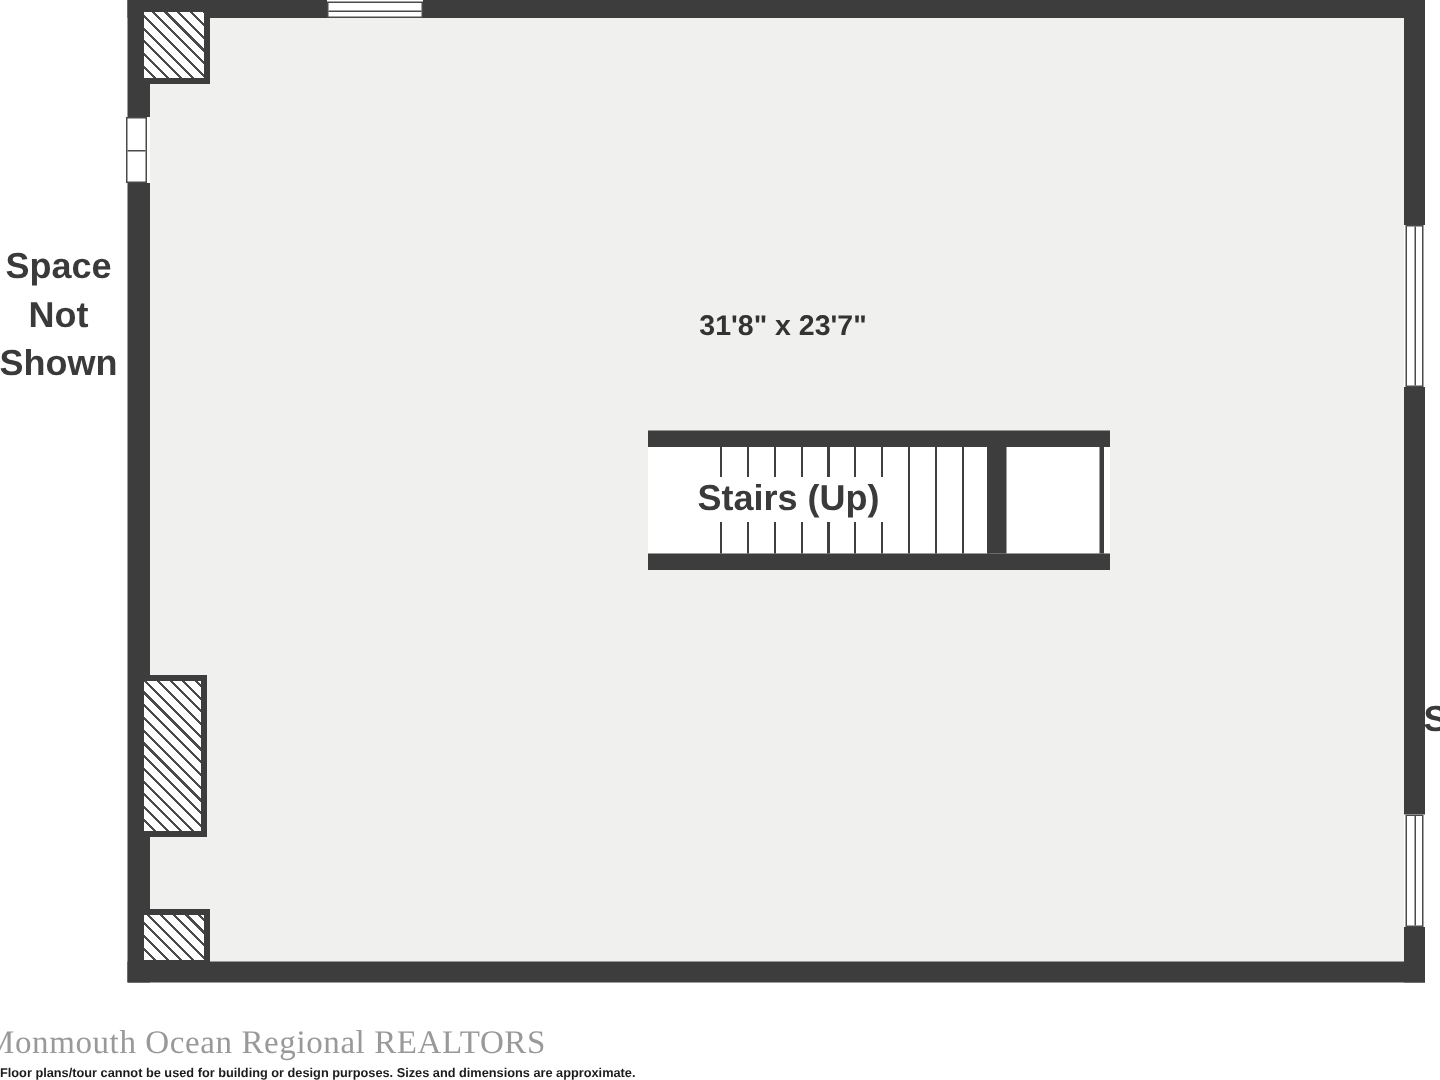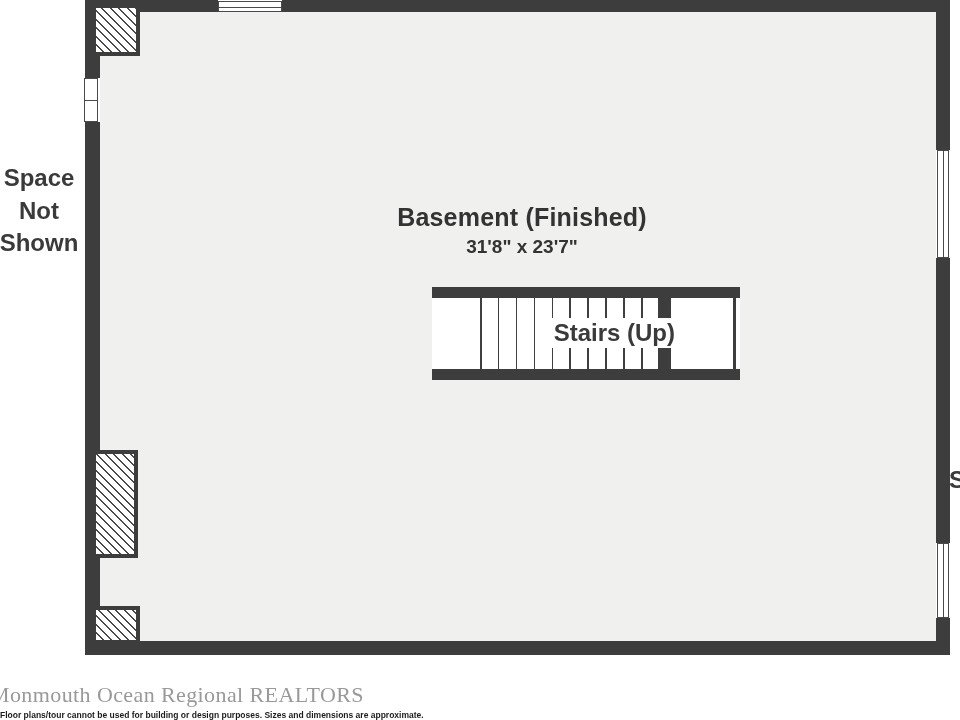--- a/index.html
+++ b/index.html
@@ -24,21 +24,21 @@
   .treads {
     position:absolute;
     background:repeating-linear-gradient(to right,#3f3f3f 0 1.5px,transparent 1.5px 17.9px);
   }
   .stair-rail { position:absolute; background:#3d3d3d; }
 
   .room-label-group { position:absolute; text-align:center; color:#333333; }
   .room-label { font-size:25px; font-weight:700; letter-spacing:0.2px; }
   .room-dims  { font-size:19px; font-weight:700; margin-top:4px; }
 
-  .stairs-label-box { position:absolute; text-align:right; }
+  .stairs-label-box { position:absolute; text-align:left; }
   .stairs-label {
     display:inline-block; font-size:24px; font-weight:700; color:#3a3a3a;
     background:#ffffff; padding:0 5px; line-height:30px;
   }
 
   .side-label {
     position:absolute; font-size:24px; font-weight:700; color:#3a3a3a;
     line-height:32.5px; text-align:center;
   }
   .side-label.right { white-space:nowrap; text-align:left; }
@@ -91,21 +91,20 @@
   <div class="wall" style="left:658px;top:298px;width:13px;height:71px"></div>
   <div class="stair-rail" style="left:733px;top:298px;width:3px;height:71px"></div>
   <div class="wall" style="left:432px;top:287px;width:308px;height:11px"></div>
   <div class="wall" style="left:432px;top:369px;width:308px;height:11px"></div>
 
   <div class="stairs-label-box" style="left:460px;top:318px;width:220px">
     <span class="stairs-label">Stairs (Up)</span>
   </div>
 
   <div class="room-label-group" style="left:300px;top:203px;width:444px">
-    <div class="room-label">Basement (Finished)</div>
     <div class="room-dims">31'8" x 23'7"</div>
   </div>
 
   <div class="side-label" style="left:-14px;top:162px;width:106px">Space Not Shown</div>
   <div class="side-label right" style="left:949px;top:464px">Space Not Shown</div>
 
   <div class="watermark">Monmouth Ocean Regional REALTORS</div>
   <div class="disclaimer">Floor plans/tour cannot be used for building or design purposes. Sizes and dimensions are approximate.</div>
 
 </div>

